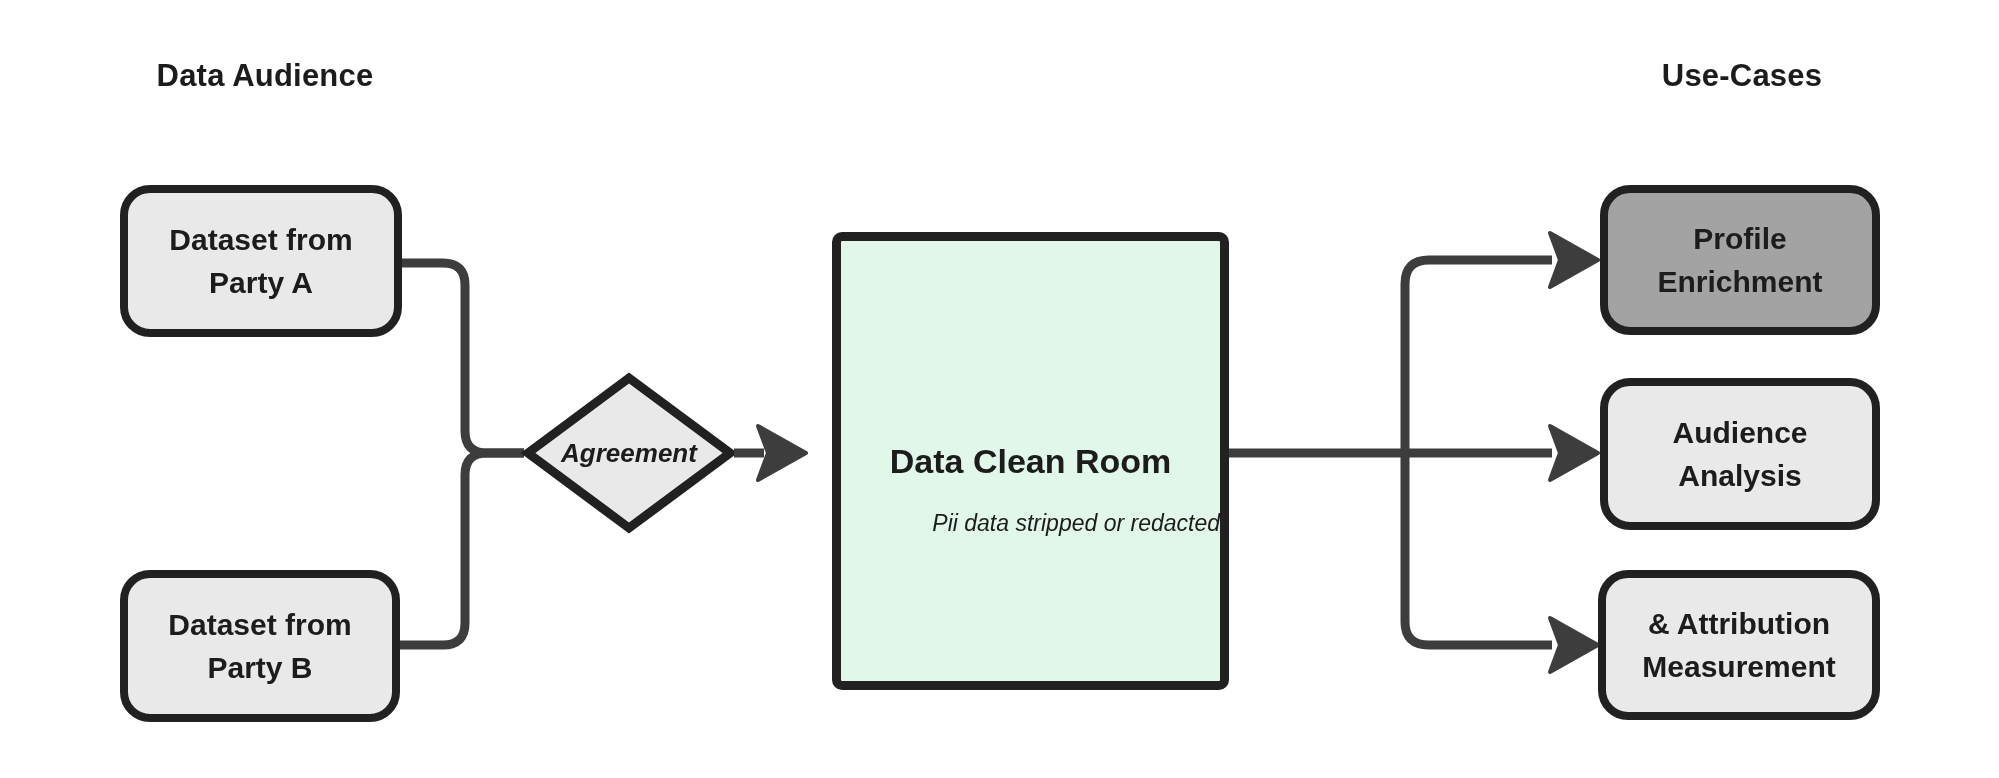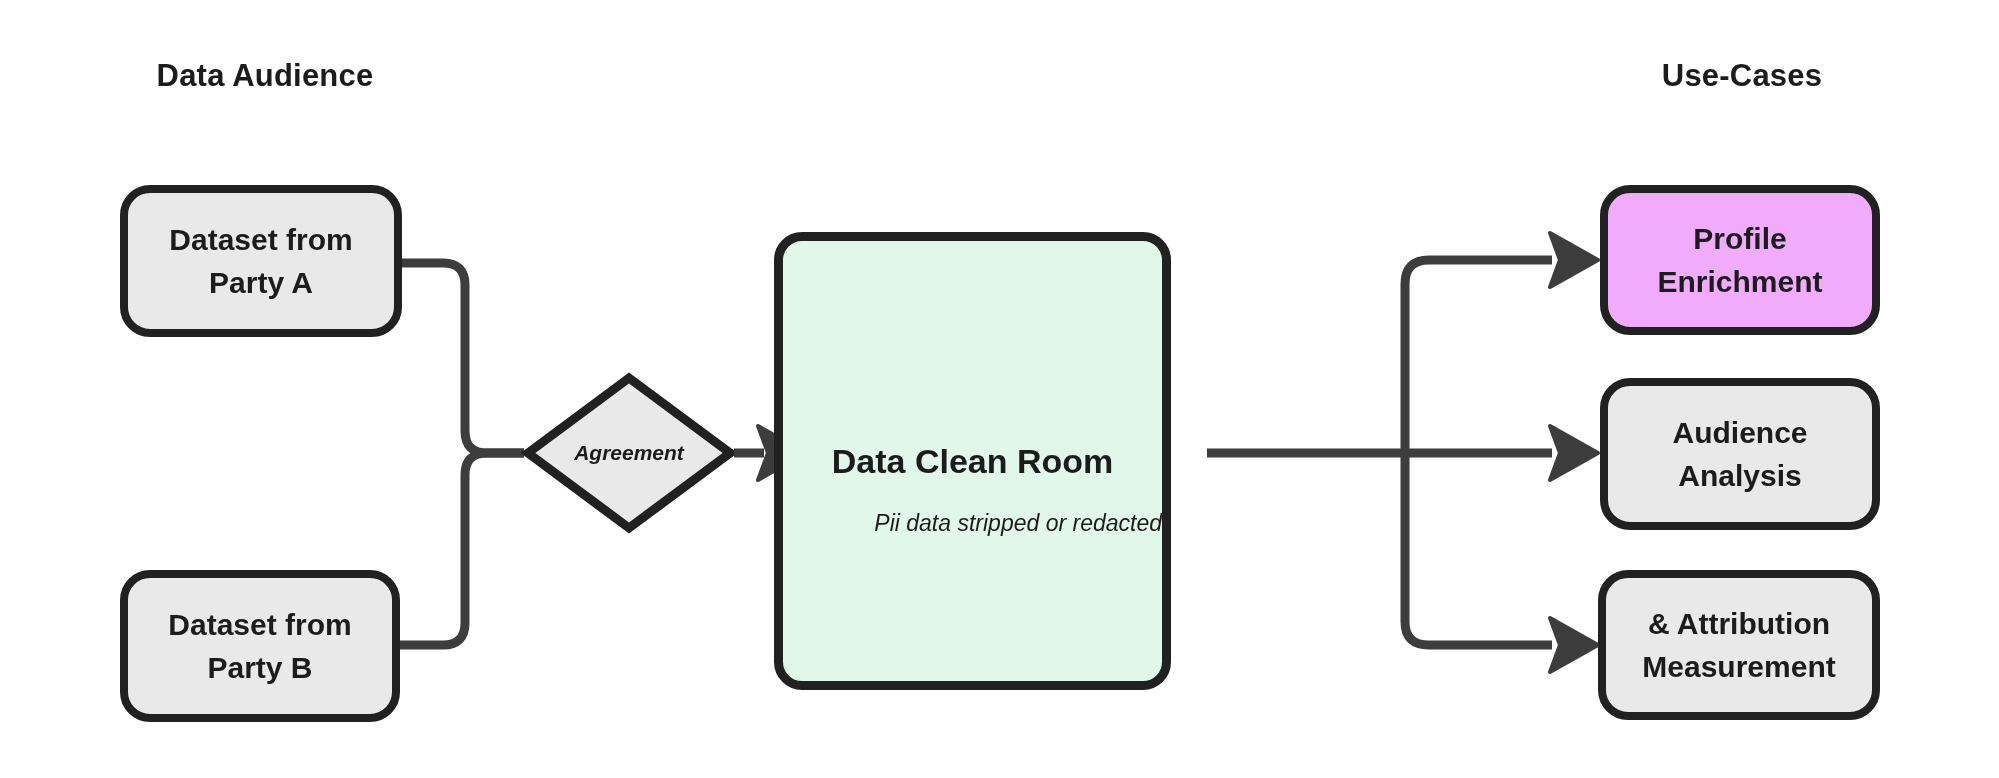--- a/index.html
+++ b/index.html
@@ -49,26 +49,26 @@
     font-weight: bold;
     line-height: 43px;
   }
   #node-party-a     { left: 120px;  top: 185px; width: 282px; height: 152px; }
   #node-party-b     { left: 120px;  top: 570px; width: 280px; height: 152px; }
   #node-profile     { left: 1600px; top: 185px; width: 280px; height: 150px; }
   #node-audience    { left: 1600px; top: 378px; width: 280px; height: 152px; }
   #node-measurement { left: 1598px; top: 570px; width: 282px; height: 150px; }
 
   #node-clean-room {
-    left: 774px;
+    left: 832px;
     top: 232px;
     width: 397px;
     height: 458px;
     border-width: 9px;
-    border-radius: 28px;
+    border-radius: 10px;
     background: #e0f7e9;
     display: block;
   }
   #node-clean-room .room-title {
     position: absolute;
     left: 0;
     top: 50%;
     width: 100%;
     transform: translateY(-50%);
     text-align: center;
@@ -88,21 +88,21 @@
   }
   .diamond-label {
     position: absolute;
     left: 549px;
     top: 433px;
     width: 160px;
     height: 40px;
     display: flex;
     align-items: center;
     justify-content: center;
-    font-size: 21px;
+    font-size: 26px;
     font-weight: bold;
     font-style: italic;
   }
 </style>
 </head>
 <body>
 
 <div class="canvas">
 
   <svg class="connector-layer" viewBox="0 0 1999 778" xmlns="http://www.w3.org/2000/svg">
@@ -140,21 +140,21 @@
     <div>Party B</div>
   </div>
 
   <div class="diamond-label">Agreement</div>
 
   <div class="node" id="node-clean-room" style="background: rgb(224, 247, 233);">
     <div class="room-title">Data Clean Room</div>
     <div class="room-subtitle">Pii data stripped or redacted</div>
   </div>
 
-  <div class="node" id="node-profile" style="background: #f0abfc;">
+  <div class="node" id="node-profile" style="background: #a3a3a3;">
     <div>Profile</div>
     <div>Enrichment</div>
   </div>
 
   <div class="node" id="node-audience" style="background: rgb(233, 233, 233);">
     <div>Audience</div>
     <div>Analysis</div>
   </div>
 
   <div class="node" id="node-measurement" style="background: rgb(233, 233, 233);">

